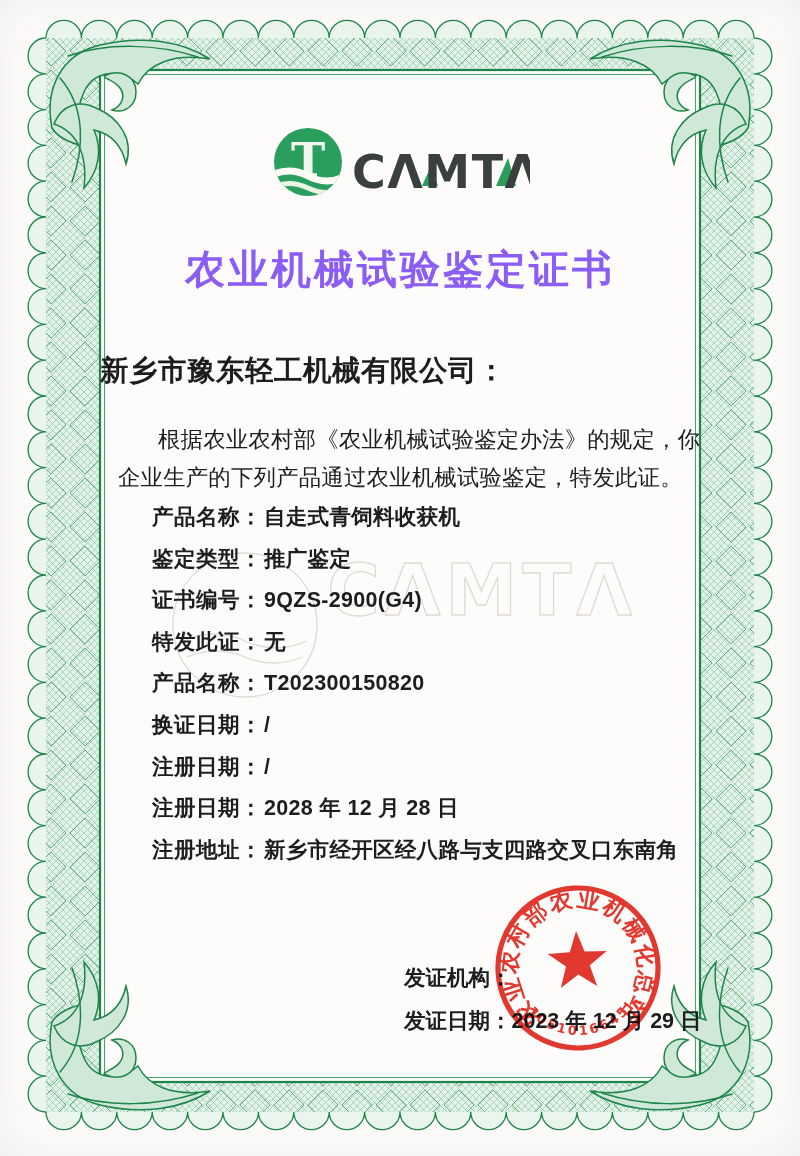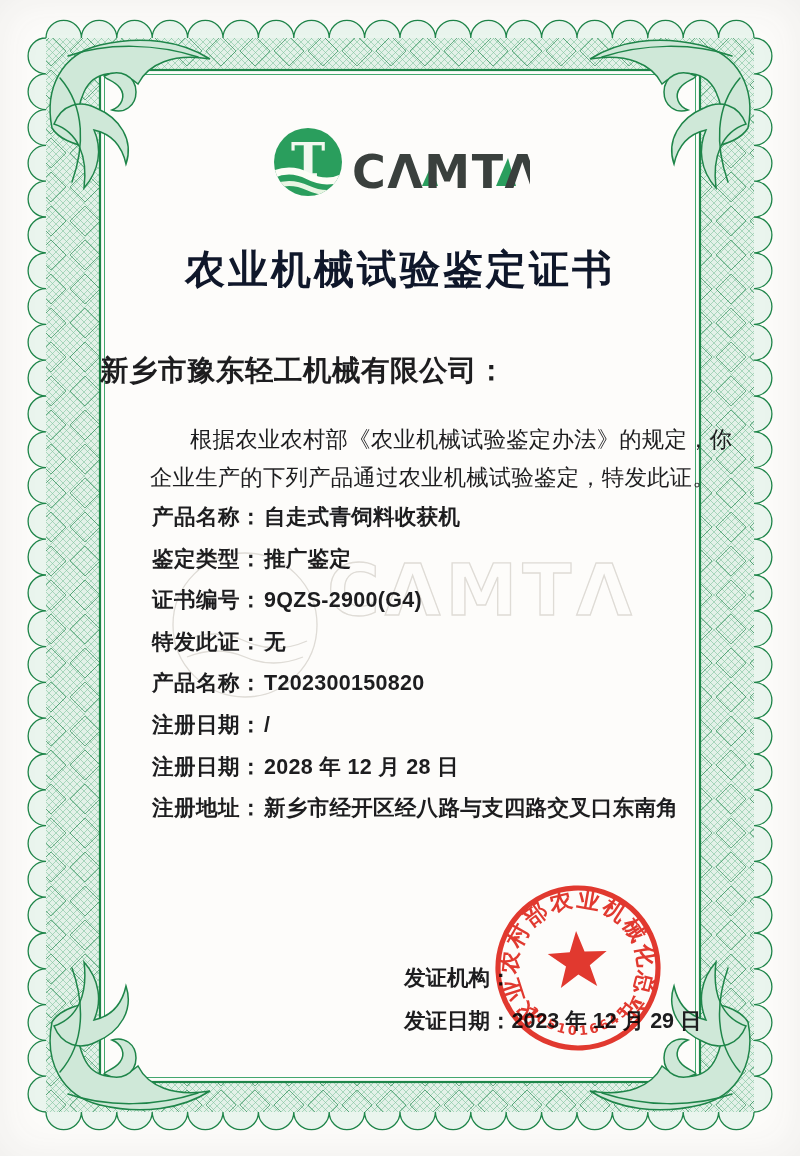--- a/index.html
+++ b/index.html
@@ -13,28 +13,28 @@
     content:""; position:absolute; inset:0; pointer-events:none;
     box-shadow:inset 0 0 46px rgba(60,60,55,.07); z-index:6;
   }
   svg.frame{position:absolute; left:0; top:0; z-index:0;}
   .watermark{position:absolute; left:145px; top:545px; z-index:1; opacity:.9;}
   .content{position:absolute; inset:0; z-index:2;}
   .logo-row{position:absolute; left:0; top:124px; width:100%; display:flex; justify-content:center;}
   .cert-title{
     position:absolute; top:242px; left:0; width:100%; margin:0;
     text-align:center; font-family:"DejaVu Serif","Liberation Serif",serif;
-    font-size:40px; font-weight:700; letter-spacing:3px; color:#0f172a;
+    font-size:40px; font-weight:700; letter-spacing:3px; color:#8b5cf6;
   }
   .recipient{
     position:absolute; left:100px; top:352px;
     font-size:28.5px; font-weight:700; letter-spacing:.5px; white-space:nowrap;
   }
   .body-text{position:absolute; left:118px; top:421px; font-size:22.4px; line-height:37.5px; letter-spacing:.2px;}
-  .body-text .line{white-space:nowrap;margin-left:32px;}
+  .body-text .line{white-space:nowrap;}
   .body-text .line.first{text-indent:40px;}
   .fields{position:absolute; left:152px; top:497px; font-size:21.5px; font-weight:600;}
   .fields .row{line-height:41.6px; white-space:nowrap;}
   .fields .label{letter-spacing:.5px;}
   .fields .value{margin-left:2px; letter-spacing:.3px;}
   .footer-row{position:absolute; left:404px; font-size:21.5px; font-weight:600; white-space:nowrap;}
   .footer-row.issuer{top:963px;}
   .footer-row.date{top:1006px;}
   svg.seal{position:absolute; left:458px; top:848px; z-index:3; mix-blend-mode:multiply; pointer-events:none;}
 </style>
@@ -121,20 +121,23 @@
       <div class="row">
         <span class="label">证书编号：</span><span class="value">9QZS-2900(G4)</span>
       </div>
       <div class="row">
         <span class="label">特发此证：</span><span class="value">无</span>
       </div>
       <div class="row">
         <span class="label">产品名称：</span><span class="value">T202300150820</span>
       </div>
       <div class="row">
+        <span class="label">换证日期：</span><span class="value">/</span>
+      </div>
+      <div class="row">
         <span class="label">注册日期：</span><span class="value">/</span>
       </div>
       <div class="row">
         <span class="label">注册日期：</span><span class="value">2028 年 12 月 28 日</span>
       </div>
       <div class="row">
         <span class="label">注册地址：</span><span class="value">新乡市经开区经八路与支四路交叉口东南角</span>
       </div>
     </div>
 

